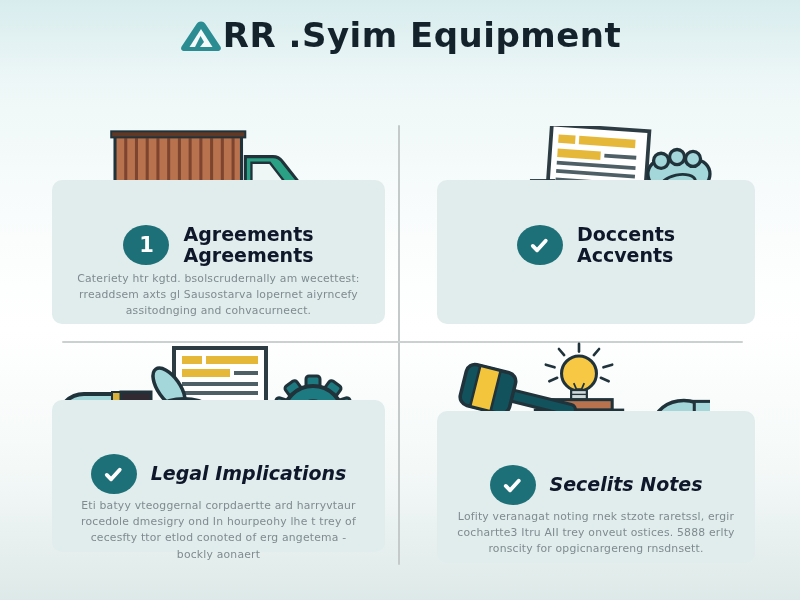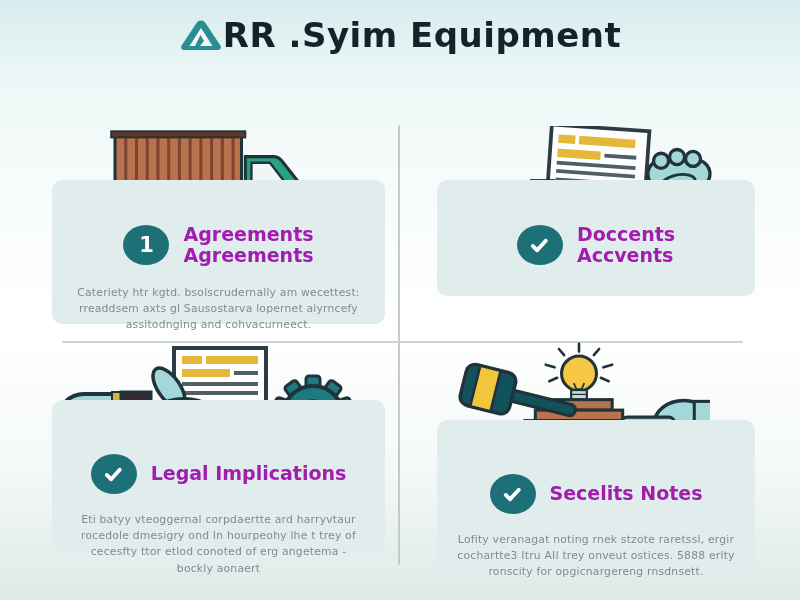--- a/index.html
+++ b/index.html
@@ -3,48 +3,48 @@
 <meta charset="utf-8">
 <style>
   html,body{margin:0;padding:0;background:#ffffff;}
   .stage{
     position:relative;width:800px;height:600px;overflow:hidden;
     font-family:"DejaVu Sans","Liberation Sans",sans-serif;
     background:linear-gradient(180deg,#d8ecee 0%,#eef7f7 14%,#fbfdfd 40%,#ffffff 55%,#f4f9f8 78%,#dde9e8 100%);
   }
   
   .header{position:absolute;top:18px;left:0;width:100%;text-align:center;}
-  .title-line1{display:flex;align-items:flex-start;justify-content:center;}
+  .title-line1{display:flex;align-items:flex-end;justify-content:center;}
   .title-text{
     font-size:34px;font-weight:800;color:#14222c;letter-spacing:.5px;line-height:1.04;
   }
   .logo{width:44px;height:34px;flex:0 0 auto;}
   
   .divider-v{position:absolute;left:398px;top:125px;width:2px;height:440px;background:#c4caca;border-radius:1px;}
   .divider-h{position:absolute;left:62px;top:341px;width:681px;height:2px;background:#cbd1d1;border-radius:1px;}
   
   .card{position:absolute;background:#e0edec;border-radius:10px;}
   .card.q1{left:52px;top:180px;width:333px;height:144px;}
-  .card.q2{left:437px;top:180px;width:318px;height:116px;}
+  .card.q2{left:437px;top:180px;width:318px;height:144px;}
   .card.q3{left:52px;top:400px;width:333px;height:152px;}
-  .card.q4{left:437px;top:420px;width:318px;height:152px;}
+  .card.q4{left:437px;top:411px;width:318px;height:152px;}
   .card-head{display:flex;align-items:center;justify-content:center;gap:14px;}
   .q1 .card-head,.q2 .card-head{margin-top:44px;}
-  .q3 .card-head,.q4 .card-head{margin-top:54px;}
+  .q3 .card-head,.q4 .card-head{margin-top:54px;font-style:italic;}
   .badge{
     width:46px;height:40px;border-radius:50%;background:#1e7078;flex:0 0 auto;
     display:flex;align-items:center;justify-content:center;
     color:#ffffff;font-size:21px;font-weight:800;
   }
   .card-title{
-    margin:0;font-size:19px;font-weight:800;color:#a21caf;line-height:1.12;
+    margin:0;font-size:19px;font-weight:800;color:#0f172a;line-height:1.12;
     white-space:pre-line;text-align:left;
   }
   .card-body{
-    margin:18px 20px 0 20px;font-size:10.8px;color:#7f8b90;line-height:1.5;
+    margin:4px 20px 0 20px;font-size:10.8px;color:#7f8b90;line-height:1.5;
     text-align:center;letter-spacing:.2px;
   }
   
   .illo{position:absolute;}
   .illo.truck{left:92px;top:129px;width:230px;}
   .illo.handshake{left:443px;top:126px;width:282px;}
   .illo.handdoc{left:56px;top:346px;width:300px;}
   .illo.gavel{left:448px;top:342px;width:262px;}
   .illo svg{display:block;width:100%;height:auto;}
 </style>

